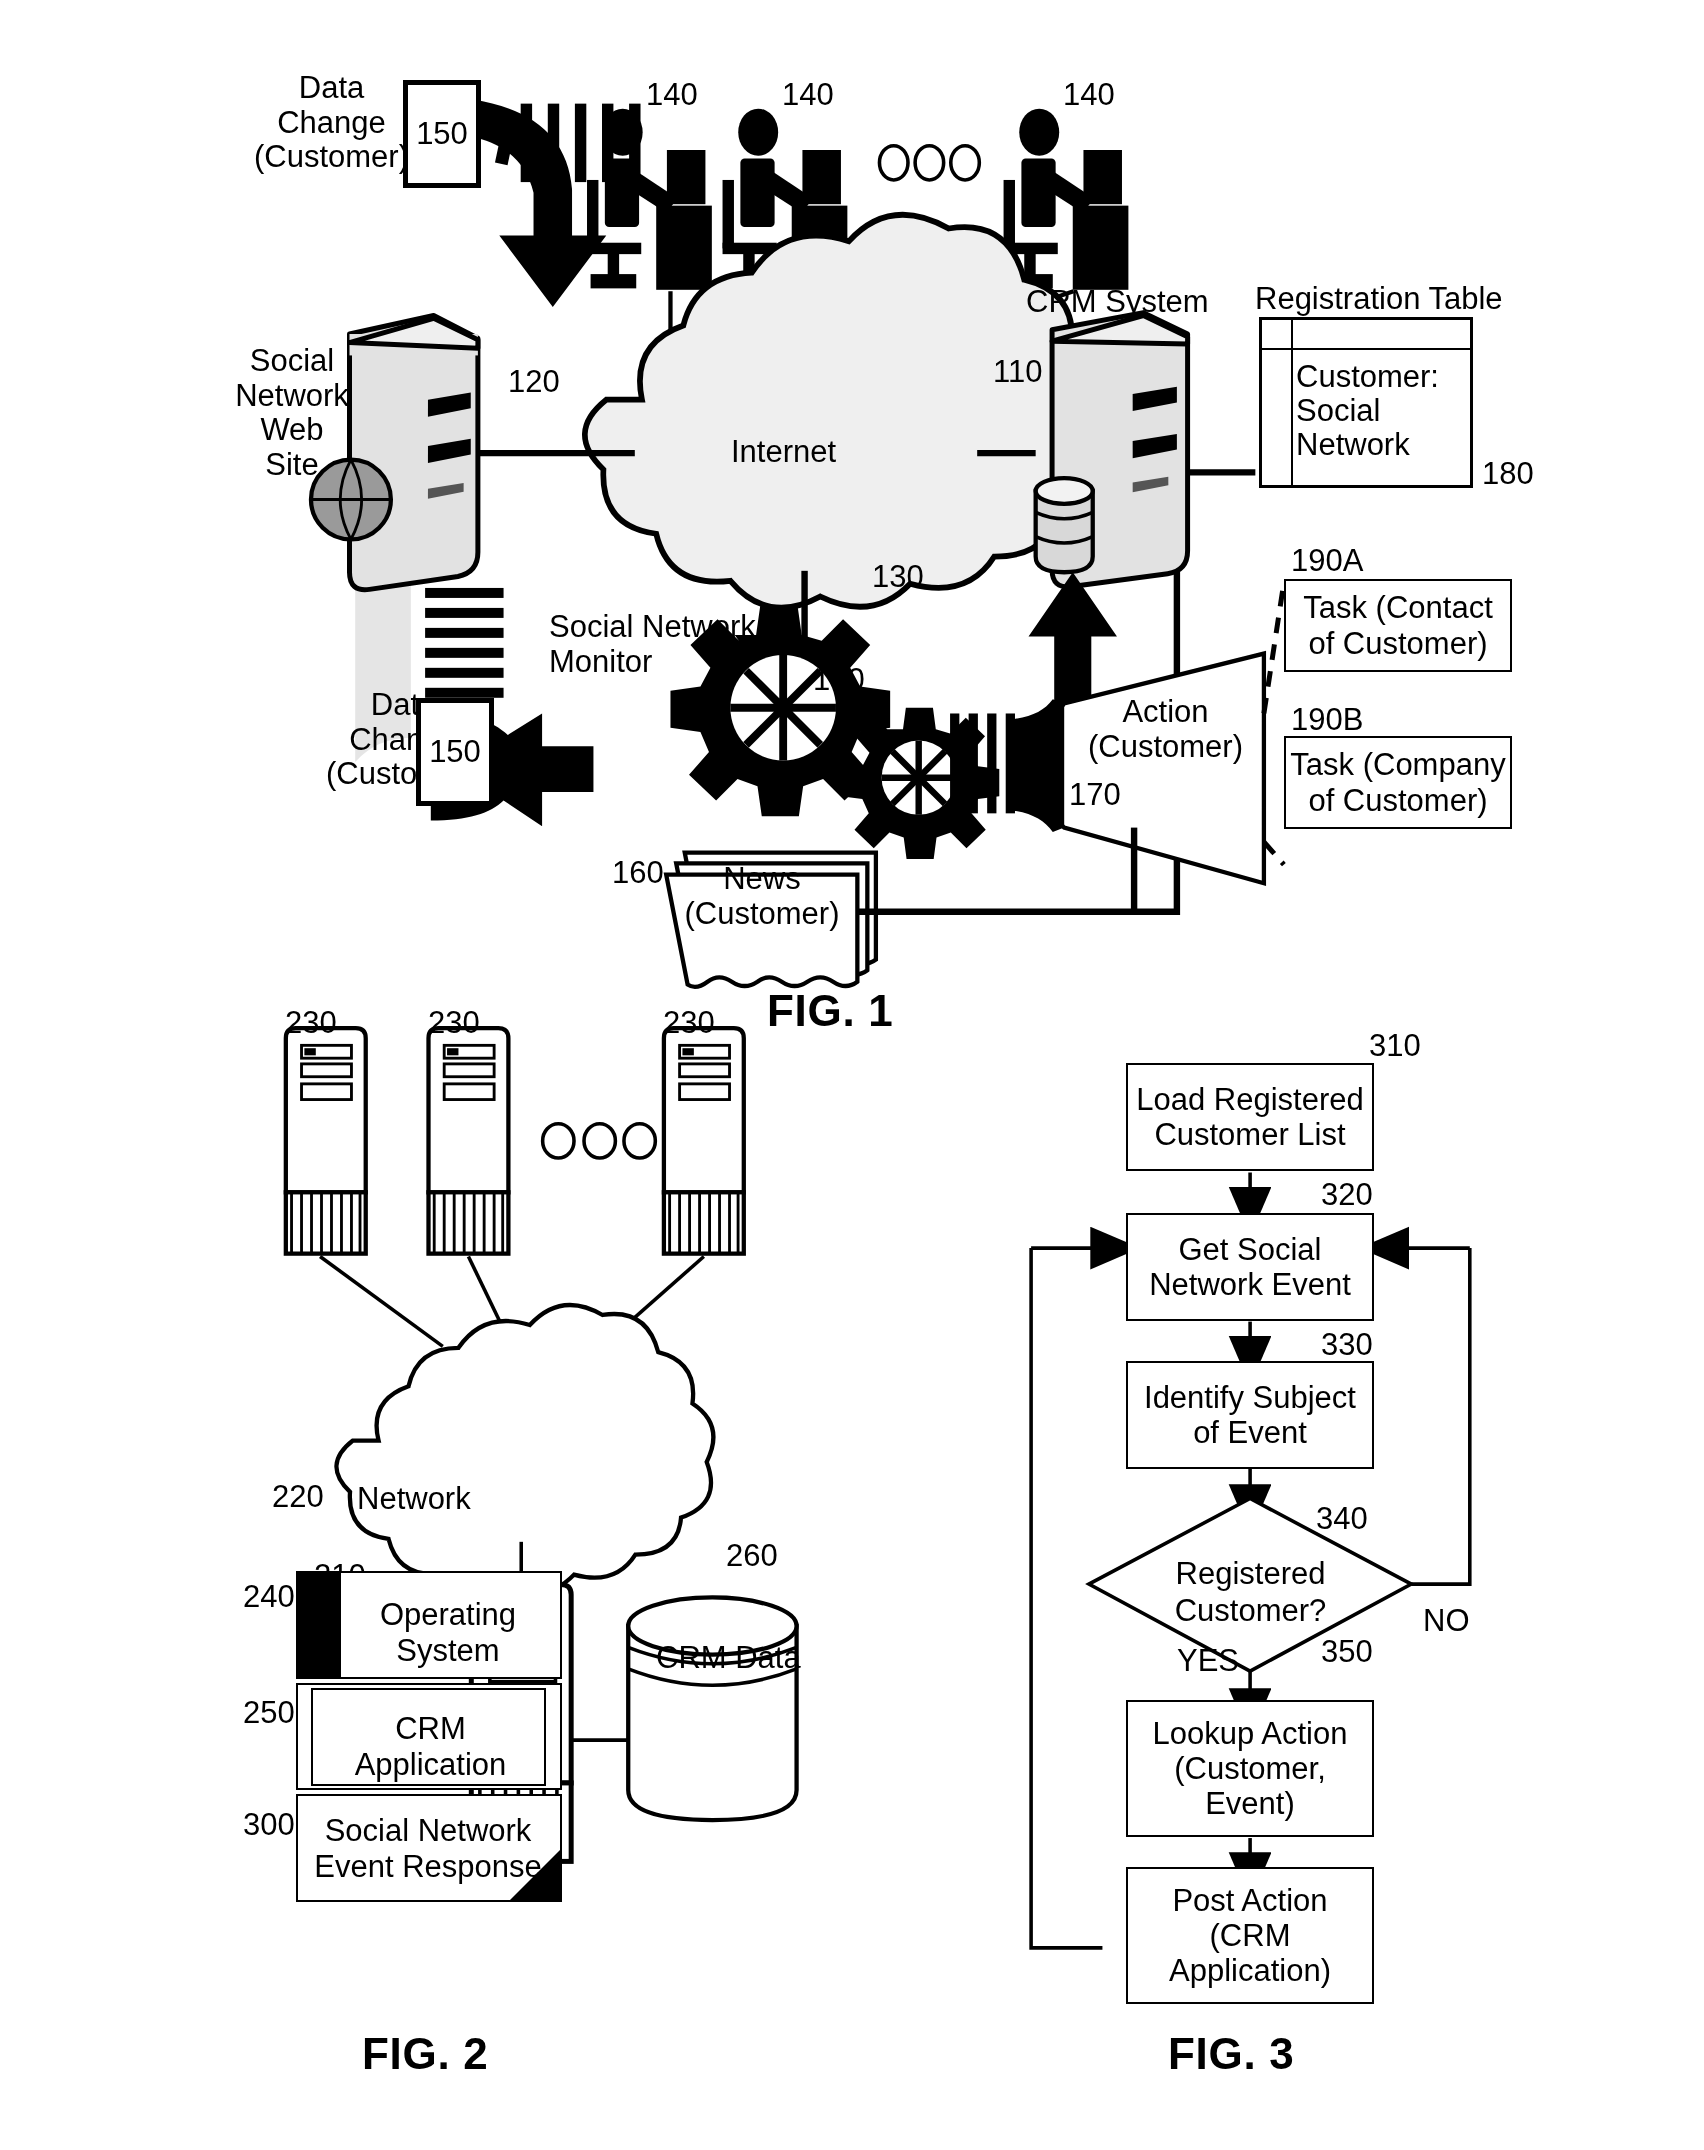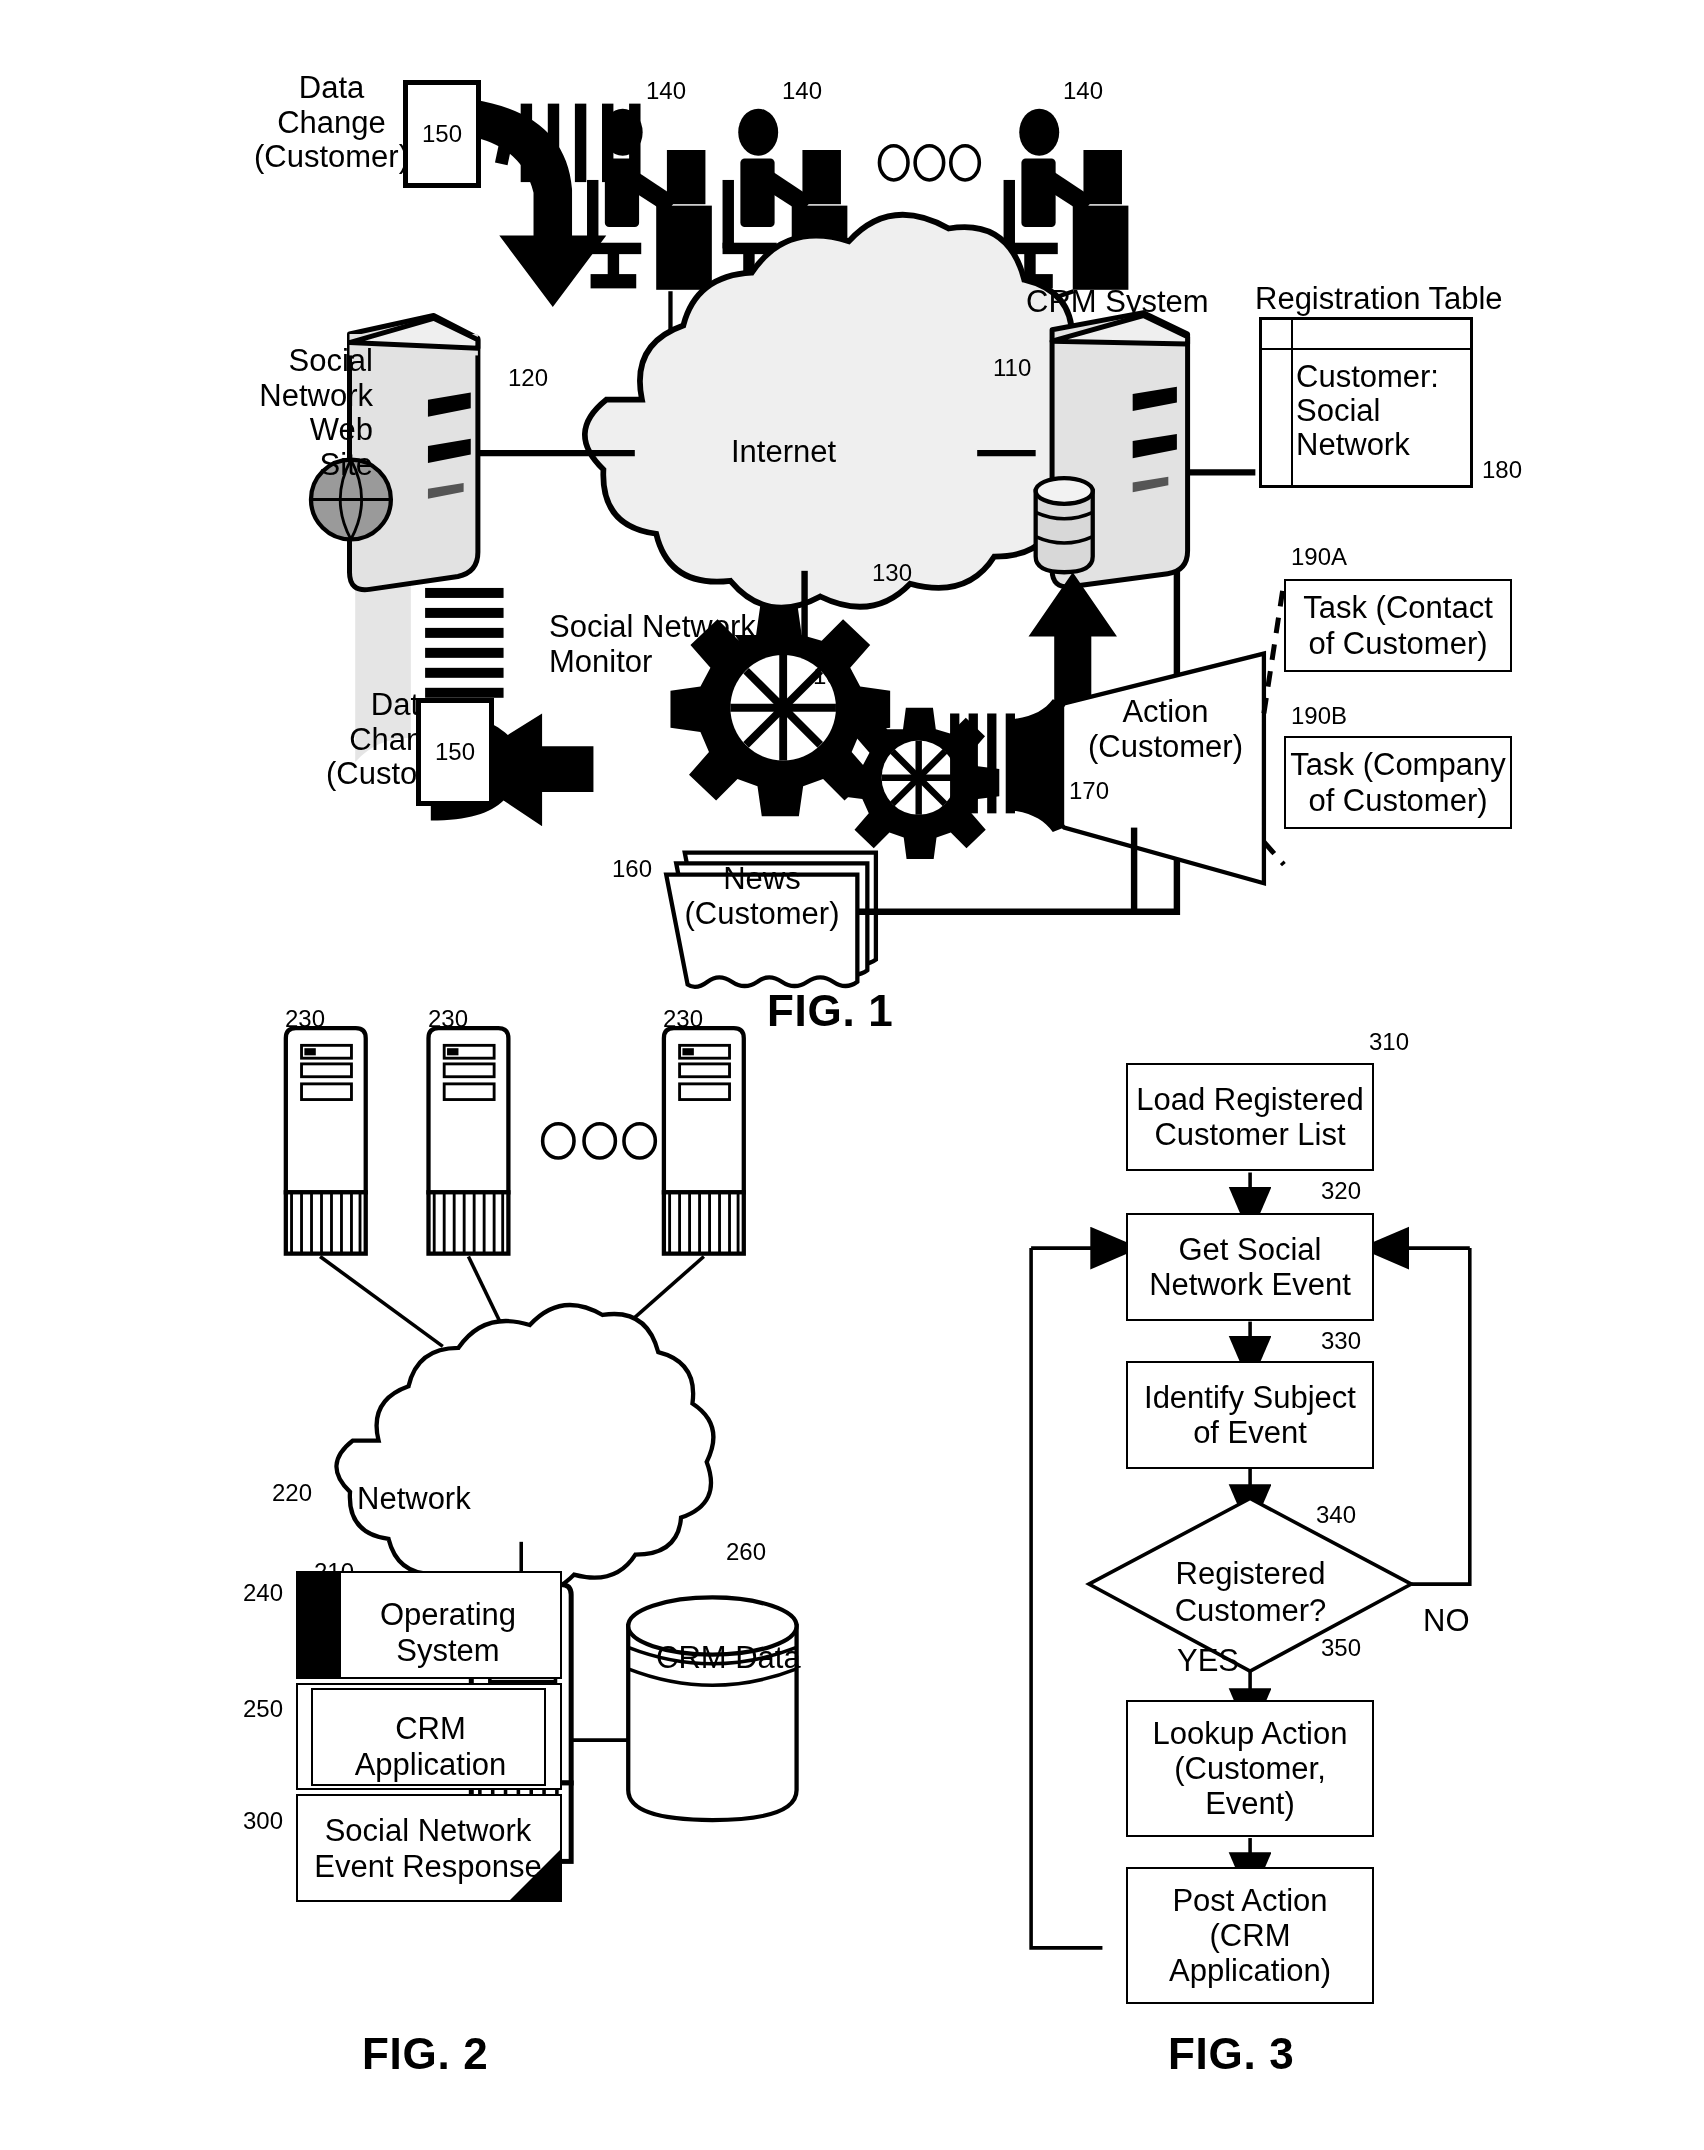--- a/index.html
+++ b/index.html
@@ -1,25 +1,25 @@
 <!DOCTYPE html>
 <html style="font-size:11.4px"><head>
 <meta charset="utf-8">
 <style>
   html,body{margin:0;padding:0;background:#ffffff;}
   body{width:1704px;height:2151px;font-family:"Liberation Sans",sans-serif;color:#000;}
   #sheet{position:relative;width:1704px;height:2151px;overflow:hidden;}
   .t{position:absolute;white-space:pre;line-height:1.12;}
   .c{text-align:center;}
-  .r{text-align:right;margin-left:24px;}
+  .r{text-align:center;}
   svg{position:absolute;left:0;top:0;}
   .box{position:absolute;border:2.1px solid #000;background:#fff;box-sizing:border-box;
        display:flex;align-items:center;justify-content:center;text-align:center;line-height:1.14;}
   .figcap{font-size:44px;font-weight:bold;letter-spacing:0.7px;}
-  .ref{font-size:24px;}
+  .ref{font-size:31px;}
   .lbl{font-size:31px;}
 </style>
 </head>
 <body>
 
 <div id="sheet">
 
   <div>
 
     <svg width="1704" height="999" viewBox="0 0 2389 1400">

